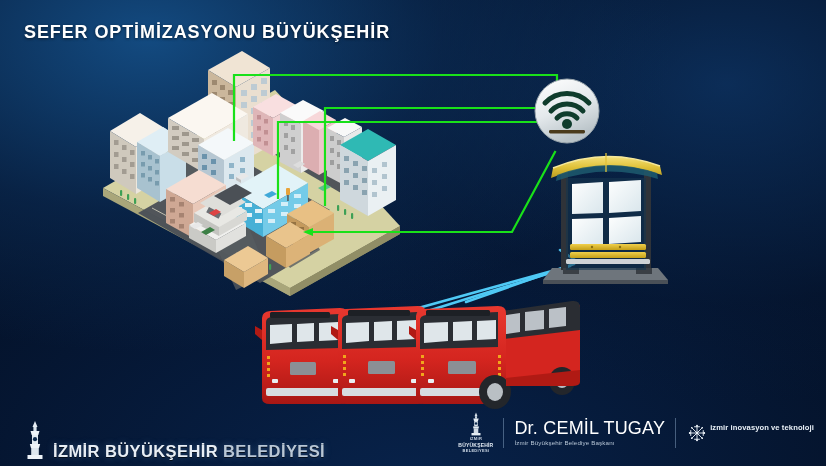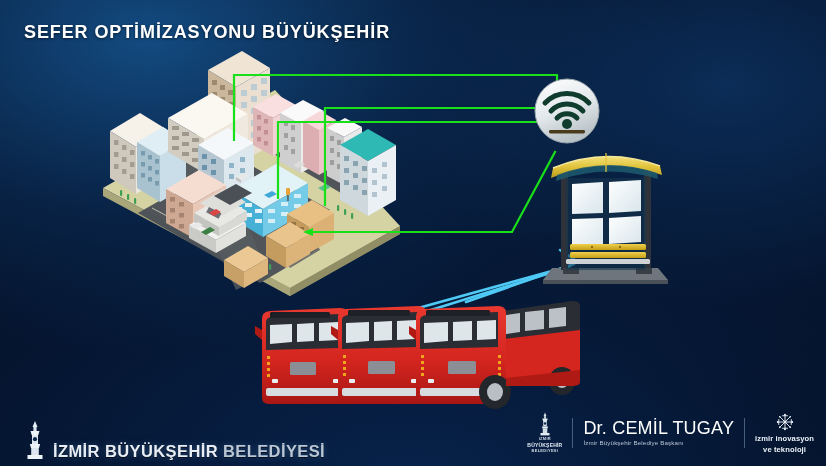--- a/index.html
+++ b/index.html
@@ -58,21 +58,21 @@
   .ibb-logo { display:flex; flex-direction:column; align-items:center; gap:1px; }
   .ibb-logo svg { display:block; }
   .ibb-logo .l1 { font-size:4px; font-weight:bold; color:#cdd9e6; letter-spacing:0.3px; line-height:1.15; }
   .ibb-logo .l2 { font-size:5px; font-weight:bold; color:#e4ecf4; letter-spacing:0.2px; line-height:1.15; }
   .ibb-logo .l3 { font-size:4px; font-weight:bold; color:#cdd9e6; letter-spacing:0.3px; line-height:1.15; }
 
   .mayor { display:flex; flex-direction:column; justify-content:center; line-height:1.1; }
   .mayor .nm { font-size:18px; font-weight:normal; color:#ffffff; letter-spacing:0.2px; white-space:nowrap; }
   .mayor .rl { font-size:6.2px; color:#b7c6d6; letter-spacing:0.15px; white-space:nowrap; margin-top:2px; }
 
-  .inov { display:flex; flex-direction:column; align-items:center; gap:2px; }
+  .inov { display:flex; flex-direction:row; align-items:flex-start; gap:2px; }
   .inov .it { font-size:7.6px; font-weight:bold; color:#e9f0f7; letter-spacing:0.1px; line-height:1.25; text-align:center; white-space:nowrap; }
 </style>
 </head>
 <body>
 
 <div id="stage">
 
   <div class="title">SEFER OPTİMİZASYONU BÜYÜKŞEHİR</div>
 
   <svg id="scene" viewBox="0 0 826 466">

